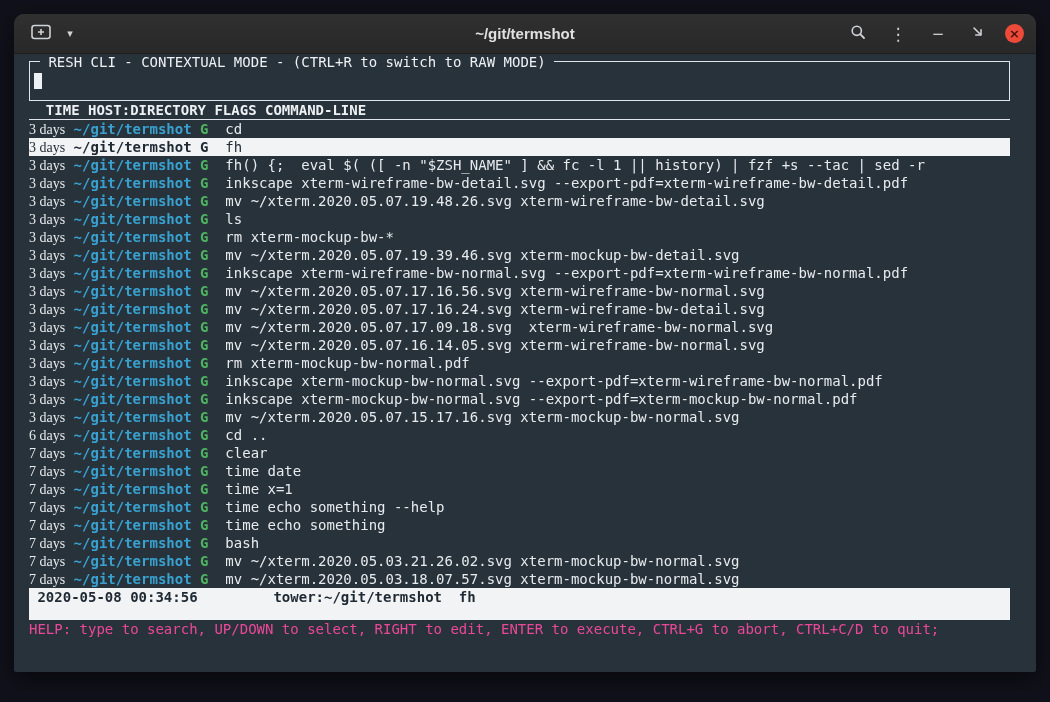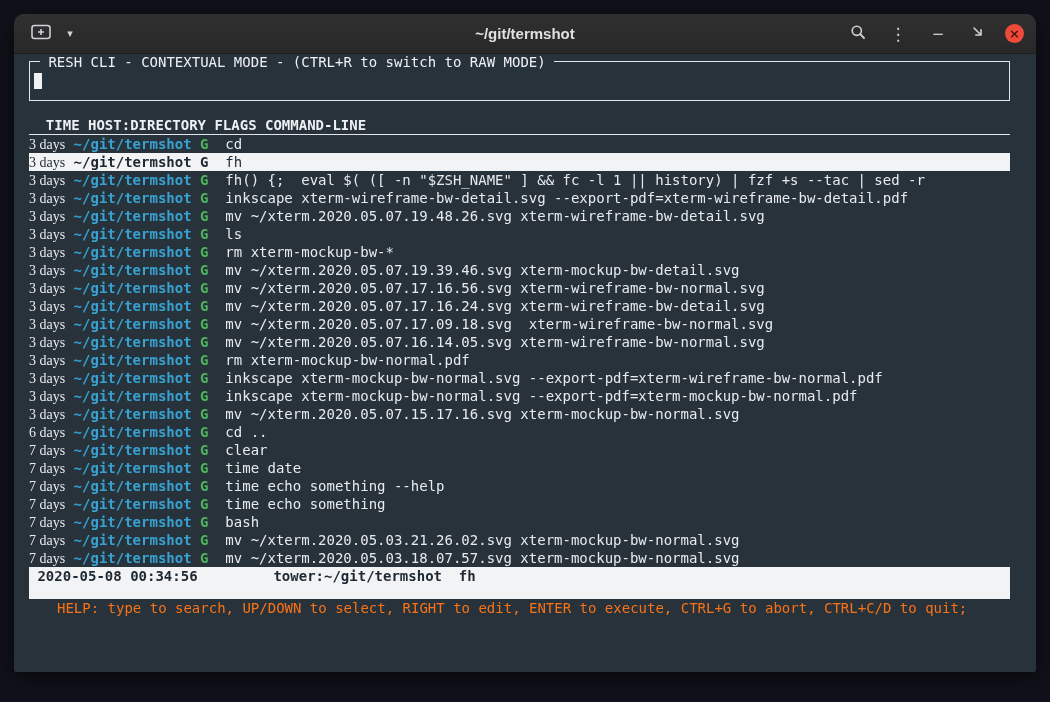--- a/index.html
+++ b/index.html
@@ -43,21 +43,21 @@
     color:#4a120e; font-size:13px; font-weight:bold; line-height:19px;
   }
   
   .terminal {
     position:relative; height:618px; overflow:hidden;
     padding:7px 26px 0 15px;
     color: var(--terminal-fg, #e7ebee);
     font-size:14px; line-height:18px;
   }
   .search-box {
-    position:relative; height:40px; margin-bottom:15px;
+    position:relative; height:40px; margin-bottom:0;
     border:1px solid #dfe5ea;
   }
   .box-title {
     position:absolute; top:-9px; left:10px; white-space:pre;
     background: var(--terminal-bg, #28323b); color:#eef1f4;
   }
   .cursor { position:absolute; left:4px; top:11px; width:8px; height:16px; background:#eef1f4; }
   .table-header {
     height:19px; white-space:pre; overflow:hidden;
     font-weight:bold; color:#eef1f4; border-bottom:1px solid #dfe5ea;
@@ -70,21 +70,21 @@
   .row .c { color: var(--terminal-fg, #e7ebee); }
   .row.selected { background: var(--highlight-bg, #f1f3f4); }
   .row.selected span { color: var(--highlight-fg, #1f2933); }
   .status {
     height:32px; white-space:pre; overflow:hidden; padding-left:1ch;
     background: var(--highlight-bg, #f1f3f4); color: var(--highlight-fg, #1f2933);
     font-weight:bold;
   }
   .status .s-loc { margin-left:9ch; }
   .status .s-cmd { margin-left:2ch; }
-  .help { height:34px; white-space:pre; overflow:hidden; color:#f97316;margin-left:28px; }
+  .help { height:34px; white-space:pre; overflow:hidden; color:#ec4899; }
 </style>
 </head>
 <body>
 
 <div class="window">
 
   <div class="titlebar">
     <div class="tb-group left">
       <button class="tb-btn newtab">
         <span>
@@ -134,31 +134,33 @@
 
     <div class="rows">
         <div class="row"><span class="t">3 days</span> <span class="h">~/git/termshot</span> <span class="f">G</span>  <span class="c">cd</span></div>
         <div class="row selected"><span class="t">3 days</span> <span class="h">~/git/termshot</span> <span class="f">G</span>  <span class="c">fh</span></div>
         <div class="row"><span class="t">3 days</span> <span class="h">~/git/termshot</span> <span class="f">G</span>  <span class="c">fh() {;  eval $( ([ -n "$ZSH_NAME" ] &amp;&amp; fc -l 1 || history) | fzf +s --tac | sed -r</span></div>
         <div class="row"><span class="t">3 days</span> <span class="h">~/git/termshot</span> <span class="f">G</span>  <span class="c">inkscape xterm-wireframe-bw-detail.svg --export-pdf=xterm-wireframe-bw-detail.pdf</span></div>
         <div class="row"><span class="t">3 days</span> <span class="h">~/git/termshot</span> <span class="f">G</span>  <span class="c">mv ~/xterm.2020.05.07.19.48.26.svg xterm-wireframe-bw-detail.svg</span></div>
         <div class="row"><span class="t">3 days</span> <span class="h">~/git/termshot</span> <span class="f">G</span>  <span class="c">ls</span></div>
         <div class="row"><span class="t">3 days</span> <span class="h">~/git/termshot</span> <span class="f">G</span>  <span class="c">rm xterm-mockup-bw-*</span></div>
         <div class="row"><span class="t">3 days</span> <span class="h">~/git/termshot</span> <span class="f">G</span>  <span class="c">mv ~/xterm.2020.05.07.19.39.46.svg xterm-mockup-bw-detail.svg</span></div>
+        <div class="row"><span class="t">3 days</span> <span class="h">~/git/termshot</span> <span class="f">G</span>  <span class="c">inkscape xterm-wireframe-bw-normal.svg --export-pdf=xterm-wireframe-bw-normal.pdf</span></div>
         <div class="row"><span class="t">3 days</span> <span class="h">~/git/termshot</span> <span class="f">G</span>  <span class="c">mv ~/xterm.2020.05.07.17.16.56.svg xterm-wireframe-bw-normal.svg</span></div>
         <div class="row"><span class="t">3 days</span> <span class="h">~/git/termshot</span> <span class="f">G</span>  <span class="c">mv ~/xterm.2020.05.07.17.16.24.svg xterm-wireframe-bw-detail.svg</span></div>
         <div class="row"><span class="t">3 days</span> <span class="h">~/git/termshot</span> <span class="f">G</span>  <span class="c">mv ~/xterm.2020.05.07.17.09.18.svg  xterm-wireframe-bw-normal.svg</span></div>
         <div class="row"><span class="t">3 days</span> <span class="h">~/git/termshot</span> <span class="f">G</span>  <span class="c">mv ~/xterm.2020.05.07.16.14.05.svg xterm-wireframe-bw-normal.svg</span></div>
         <div class="row"><span class="t">3 days</span> <span class="h">~/git/termshot</span> <span class="f">G</span>  <span class="c">rm xterm-mockup-bw-normal.pdf</span></div>
         <div class="row"><span class="t">3 days</span> <span class="h">~/git/termshot</span> <span class="f">G</span>  <span class="c">inkscape xterm-mockup-bw-normal.svg --export-pdf=xterm-wireframe-bw-normal.pdf</span></div>
         <div class="row"><span class="t">3 days</span> <span class="h">~/git/termshot</span> <span class="f">G</span>  <span class="c">inkscape xterm-mockup-bw-normal.svg --export-pdf=xterm-mockup-bw-normal.pdf</span></div>
         <div class="row"><span class="t">3 days</span> <span class="h">~/git/termshot</span> <span class="f">G</span>  <span class="c">mv ~/xterm.2020.05.07.15.17.16.svg xterm-mockup-bw-normal.svg</span></div>
         <div class="row"><span class="t">6 days</span> <span class="h">~/git/termshot</span> <span class="f">G</span>  <span class="c">cd ..</span></div>
         <div class="row"><span class="t">7 days</span> <span class="h">~/git/termshot</span> <span class="f">G</span>  <span class="c">clear</span></div>
         <div class="row"><span class="t">7 days</span> <span class="h">~/git/termshot</span> <span class="f">G</span>  <span class="c">time date</span></div>
+        <div class="row"><span class="t">7 days</span> <span class="h">~/git/termshot</span> <span class="f">G</span>  <span class="c">time x=1</span></div>
         <div class="row"><span class="t">7 days</span> <span class="h">~/git/termshot</span> <span class="f">G</span>  <span class="c">time echo something --help</span></div>
         <div class="row"><span class="t">7 days</span> <span class="h">~/git/termshot</span> <span class="f">G</span>  <span class="c">time echo something</span></div>
         <div class="row"><span class="t">7 days</span> <span class="h">~/git/termshot</span> <span class="f">G</span>  <span class="c">bash</span></div>
         <div class="row"><span class="t">7 days</span> <span class="h">~/git/termshot</span> <span class="f">G</span>  <span class="c">mv ~/xterm.2020.05.03.21.26.02.svg xterm-mockup-bw-normal.svg</span></div>
         <div class="row"><span class="t">7 days</span> <span class="h">~/git/termshot</span> <span class="f">G</span>  <span class="c">mv ~/xterm.2020.05.03.18.07.57.svg xterm-mockup-bw-normal.svg</span></div>
       </div>
 
     <div class="status"><span class="s-dt">2020-05-08 00:34:56</span><span class="s-loc">tower:~/git/termshot</span><span class="s-cmd">fh</span></div>
 
     <div class="help">HELP: type to search, UP/DOWN to select, RIGHT to edit, ENTER to execute, CTRL+G to abort, CTRL+C/D to quit;</div>

